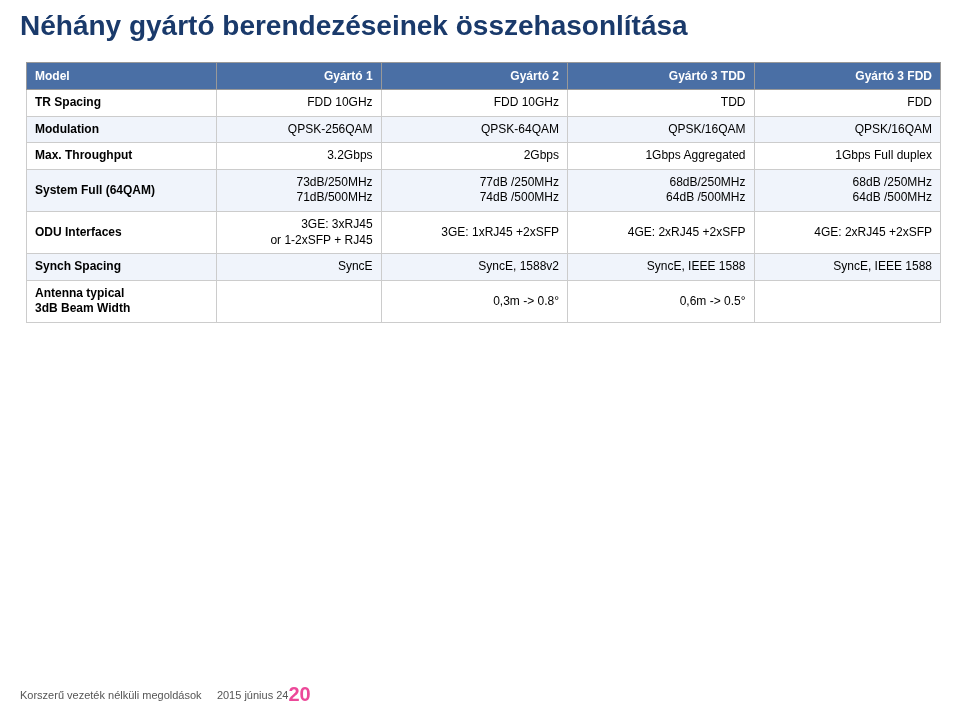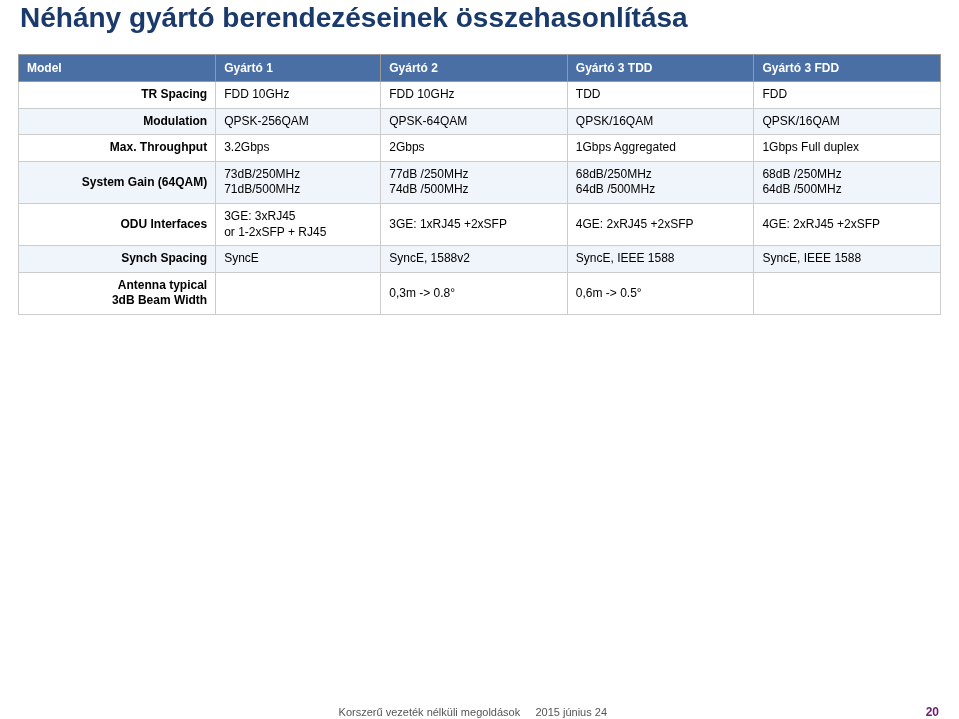--- a/index.html
+++ b/index.html
@@ -8,79 +8,78 @@
       height: 719px;
       background: #fff;
       font-family: Arial, Calibri, sans-serif;
       overflow: hidden;
       position: relative;
     }
     .page-title {
       font-size: 28px;
       font-weight: bold;
       color: #1a3a6b;
-      padding: 2px 20px 10px 20px;
+      padding: 10px 20px 10px 20px;
     }
     .table-wrapper {
-      padding: 10px 18px 0 18px;
+      padding: 10px 18px 0 26px;
     }
     table {
       width: 100%;
       border-collapse: collapse;
       font-size: 12px;
     }
     thead tr {
       background: #4a6fa5;
       color: #fff;
     }
     thead th {
       padding: 6px 8px;
-      text-align: left;
+      text-align: right;
       font-weight: bold;
       border: 1px solid #999;
     }
     thead th:first-child {
       text-align: left;
     }
     tbody tr {
       background: #fff;
     }
     tbody tr:nth-child(even) {
       background: #f0f4fb;
     }
     tbody td {
       padding: 5px 8px;
       border: 1px solid #ccc;
-      text-align: left;
+      text-align: right;
       vertical-align: middle;
       line-height: 1.3;
     }
     tbody td:first-child {
-      text-align: right;
+      text-align: left;
       font-weight: bold;
       white-space: nowrap;
     }
     .footer {
       position: absolute;
-      bottom: 0;
+      bottom: 13px;
       left: 0; right: 0;
       display: flex;
-      justify-content: space-between;
       align-items: center;
       padding: 0 20px;
       font-size: 11px;
       color: #555;
     }
     .footer-center {
       text-align: center;
     }
     .footer-right {
-      font-size: 12px;
+      font-size: 20px;
       font-weight: bold;
-      color: #701a75;
+      color: #ec4899;
     }
   </style>
 </head>
 <body>
 
 <div class="page-title">Néhány gyártó berendezéseinek összehasonlítása</div>
 
 <div class="table-wrapper">
   <table>
     <thead>
@@ -108,21 +107,21 @@
           <td>QPSK/16QAM</td>
         </tr>
         <tr>
           <td>Max. Throughput</td>
           <td>3.2Gbps</td>
           <td>2Gbps</td>
           <td>1Gbps Aggregated</td>
           <td>1Gbps Full duplex</td>
         </tr>
         <tr>
-          <td>System Gain (64QAM)</td>
+          <td>System Full (64QAM)</td>
           <td>73dB/250MHz<br>71dB/500MHz</td>
           <td>77dB /250MHz<br>74dB /500MHz</td>
           <td>68dB/250MHz<br>64dB /500MHz</td>
           <td>68dB /250MHz<br>64dB /500MHz</td>
         </tr>
         <tr>
           <td>ODU Interfaces</td>
           <td>3GE:  3xRJ45<br>or 1-2xSFP + RJ45</td>
           <td>3GE: 1xRJ45 +2xSFP</td>
           <td>4GE: 2xRJ45 +2xSFP</td>

